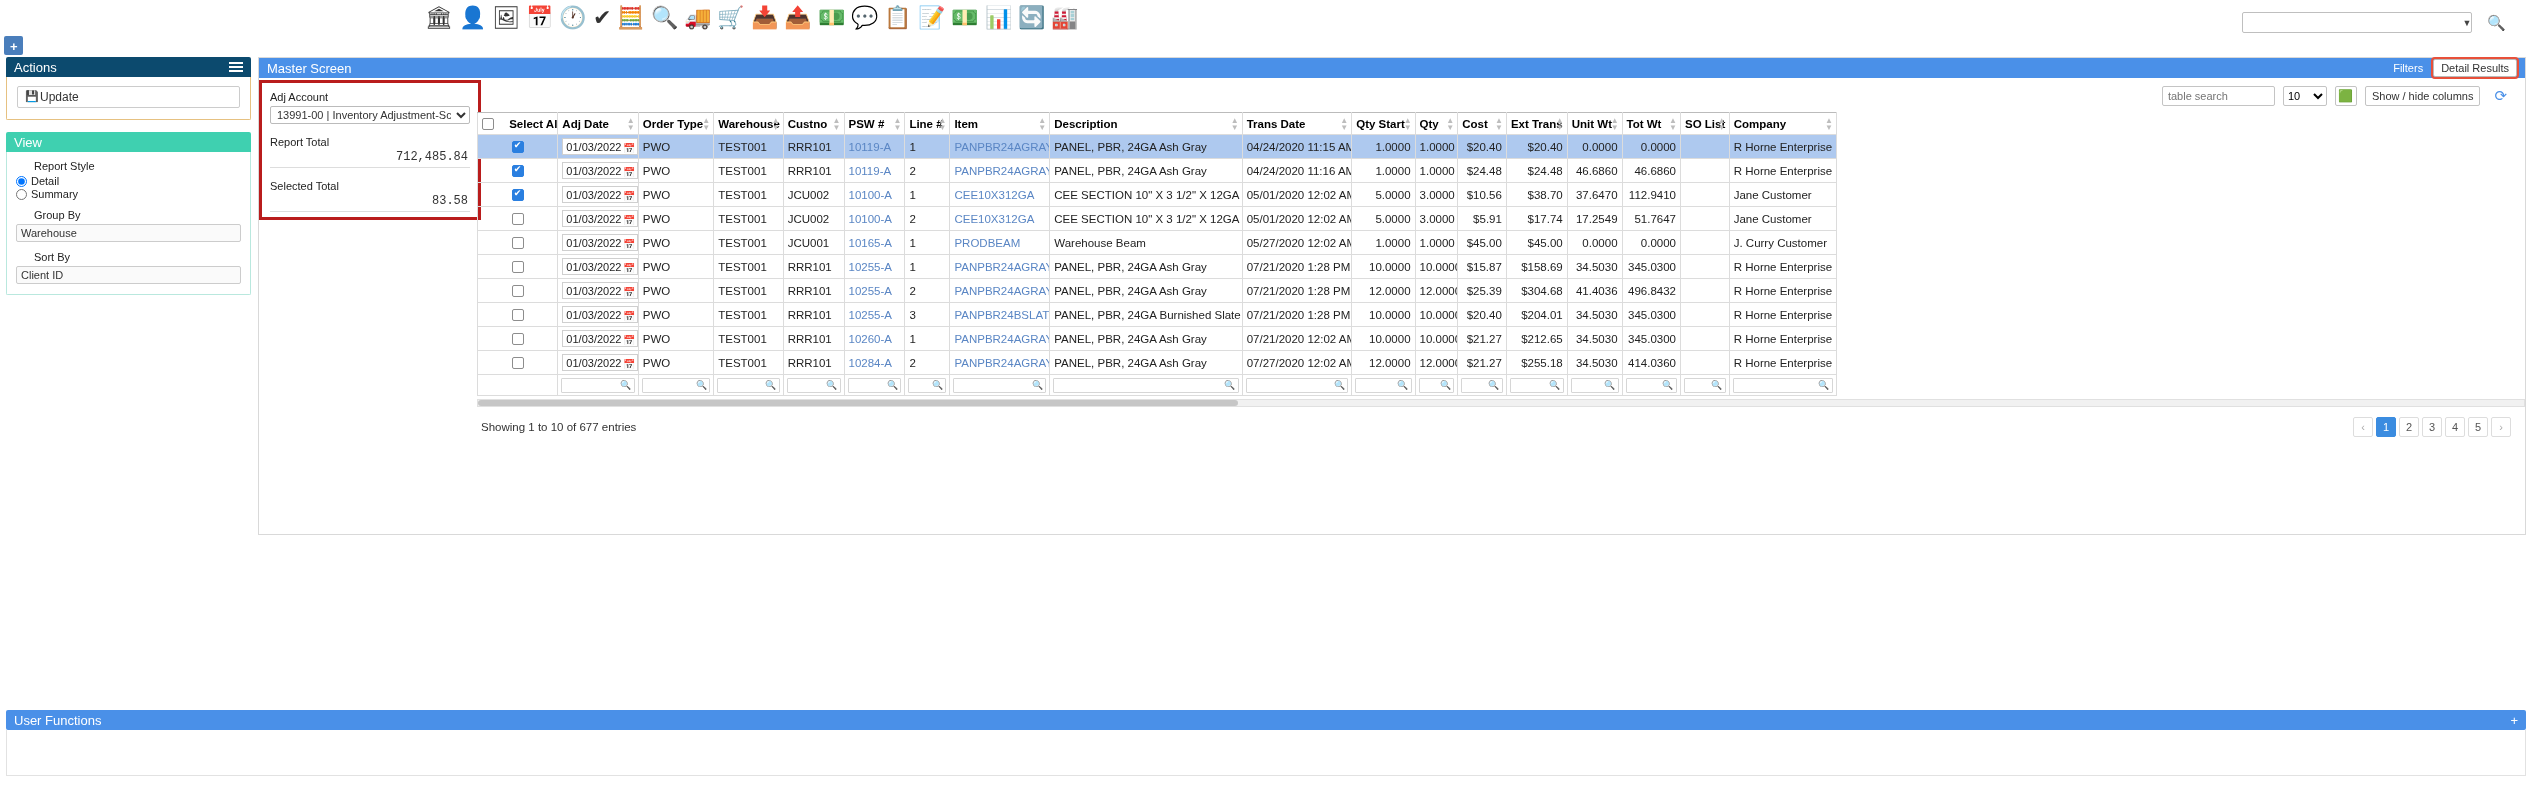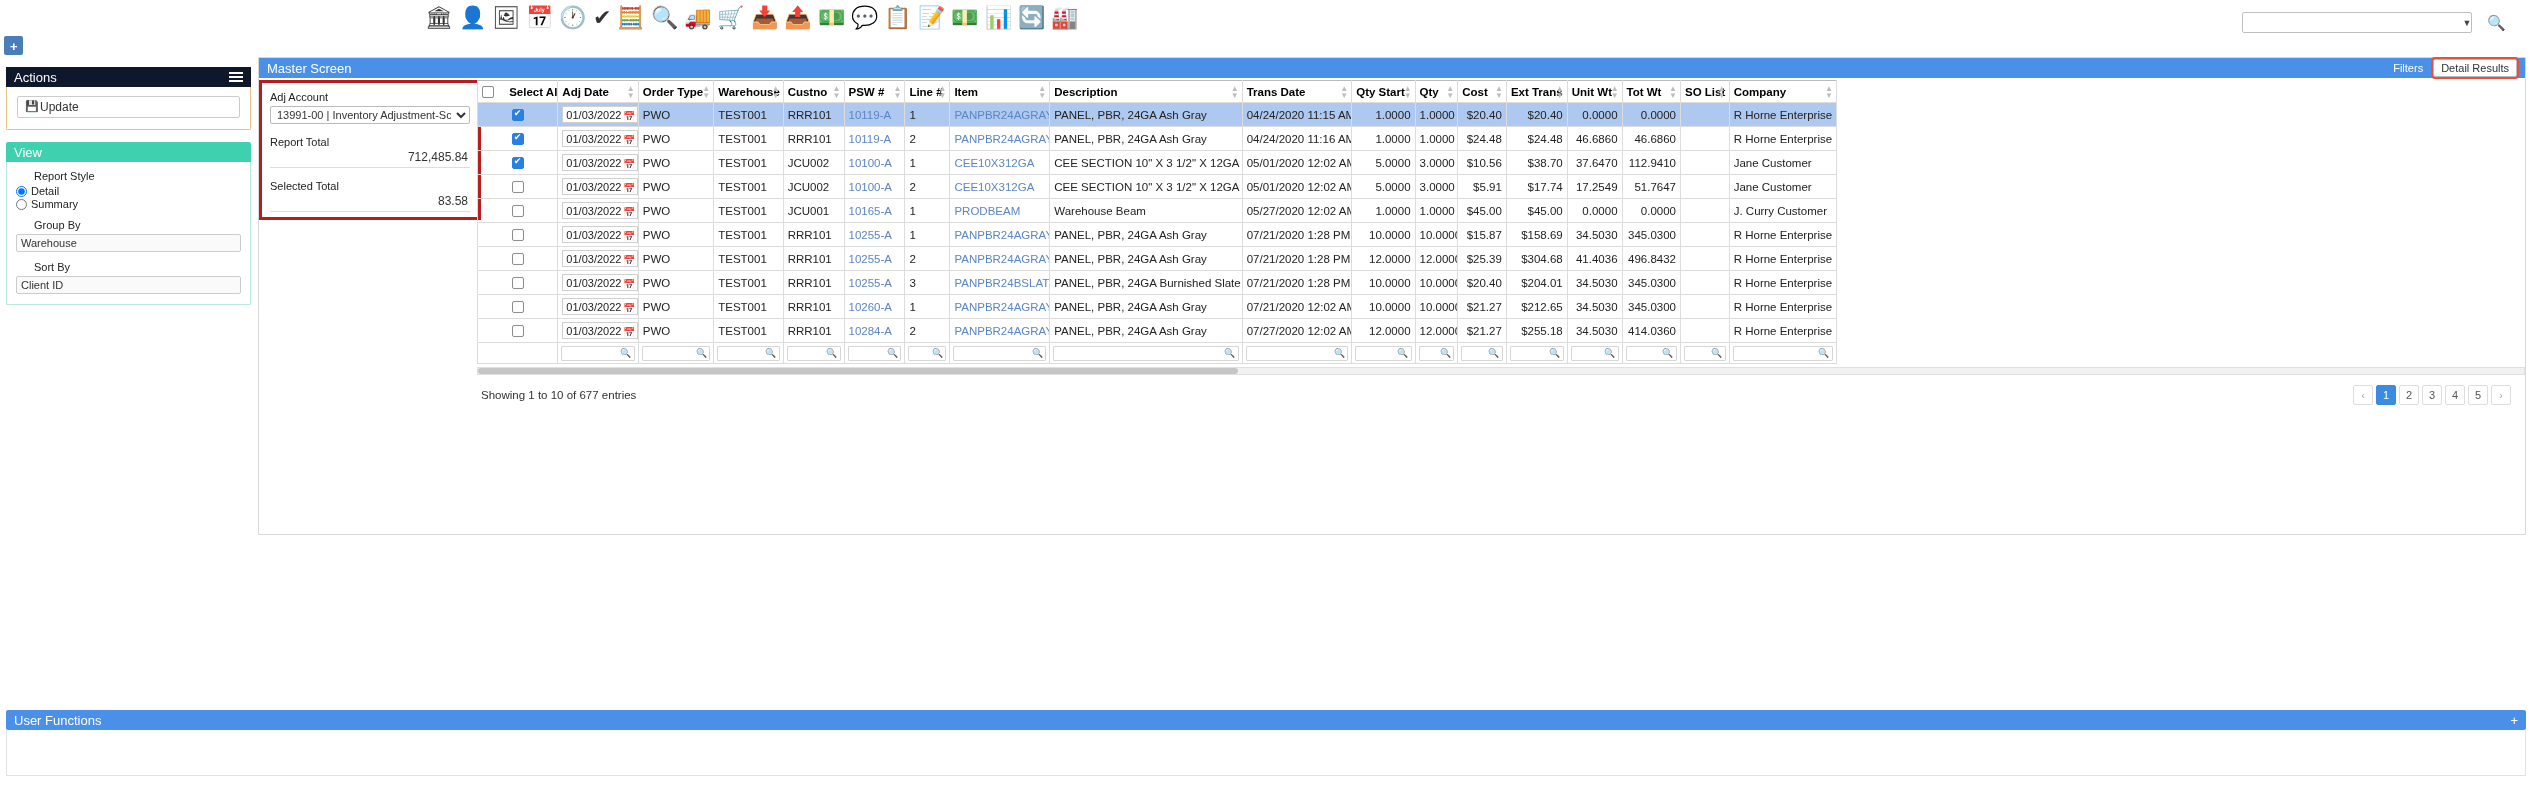--- a/index.html
+++ b/index.html
@@ -46,21 +46,21 @@
   }
 
   
   .left-col { position:absolute; left:6px; top:57px; width:245px; }
 
   .panel { border-radius:2px; overflow:hidden; margin-bottom:12px; }
   .panel-head {
     height:20px; padding:0 8px; display:flex; align-items:center; justify-content:space-between;
     color:#fff; font-size:13px;
   }
-  .panel-head.actions { background:#0f172a;margin-top:10px; }
+  .panel-head.actions { background:#0c4a6e; }
   .panel-head.view    { background:#3fd0b0; }
   .panel-body { background:#fff; border:1px solid #e6c181; border-top:none; padding:9px 10px 11px 10px; }
   .panel-body.viewbody { border-color:#b9e8de; padding:8px 9px 10px 9px; }
 
   .hamburger { display:flex; flex-direction:column; gap:2px; cursor:pointer; }
   .hamburger span { display:block; width:14px; height:2px; background:#fff; }
 
   .update-btn {
     display:block; width:100%; height:22px; background:#fff; border:1px solid #ccc;
     text-align:left; padding-left:22px; font-size:12px; color:#333; cursor:pointer;
@@ -103,21 +103,21 @@
   .adj-label { font-size:11px; color:#222; margin-bottom:3px; }
   .adj-select {
     width:100%; height:18px; border:1px solid #bbb; font-size:11px;
     font-family:"Liberation Sans",sans-serif; background:#fff; color:#333;
     padding:0 2px; border-radius:2px;
   }
   .tot-block { margin-top:12px; }
   .tot-label { font-size:11px; color:#222; }
   .tot-value {
     border-bottom:1px solid #ddd; text-align:right; font-size:12px; color:#333;
-    padding:2px 2px 3px 0; overflow:hidden; white-space:nowrap;
+    padding:2px 2px 3px 0; overflow:hidden; white-space:nowrap;font-family:Liberation Mono, monospace;
   }
 
   
   .gridzone { position:absolute; left:218px; top:22px; right:0; bottom:0; }
   .grid-toolbar { display:flex; justify-content:flex-end; align-items:center; gap:8px; padding:6px 12px 6px 0; }
   .tbl-search {
     width:113px; height:20px; border:1px solid #c4c4c4; border-radius:2px;
     font-size:11px; padding:0 5px; font-family:"Liberation Sans",sans-serif;
   }
   .len-select {
@@ -313,20 +313,27 @@
     </div>
 
     <div class="tot-block">
       <div class="tot-label">Selected Total</div>
       <div class="tot-value">83.58</div>
     </div>
   </div>
 
   <div class="gridzone">
 
+    <div class="grid-toolbar">
+      <input class="tbl-search" placeholder="table search" style="">
+      <select class="len-select" id="len-select"><option>10</option><option>25</option><option>50</option><option>100</option></select>
+      <button class="mini-btn icon-btn">🟩</button>
+      <button class="mini-btn">Show / hide columns</button>
+      <button class="refresh-btn">⟳</button>
+    </div>
 
     <div class="table-scroll">
       <table class="grid">
         <colgroup id="grid-cols">
             <col style="width: 66px;">
             <col style="width: 66px;">
             <col style="width: 62px;">
             <col style="width: 57px;">
             <col style="width: 50px;">
             <col style="width: 50px;">

